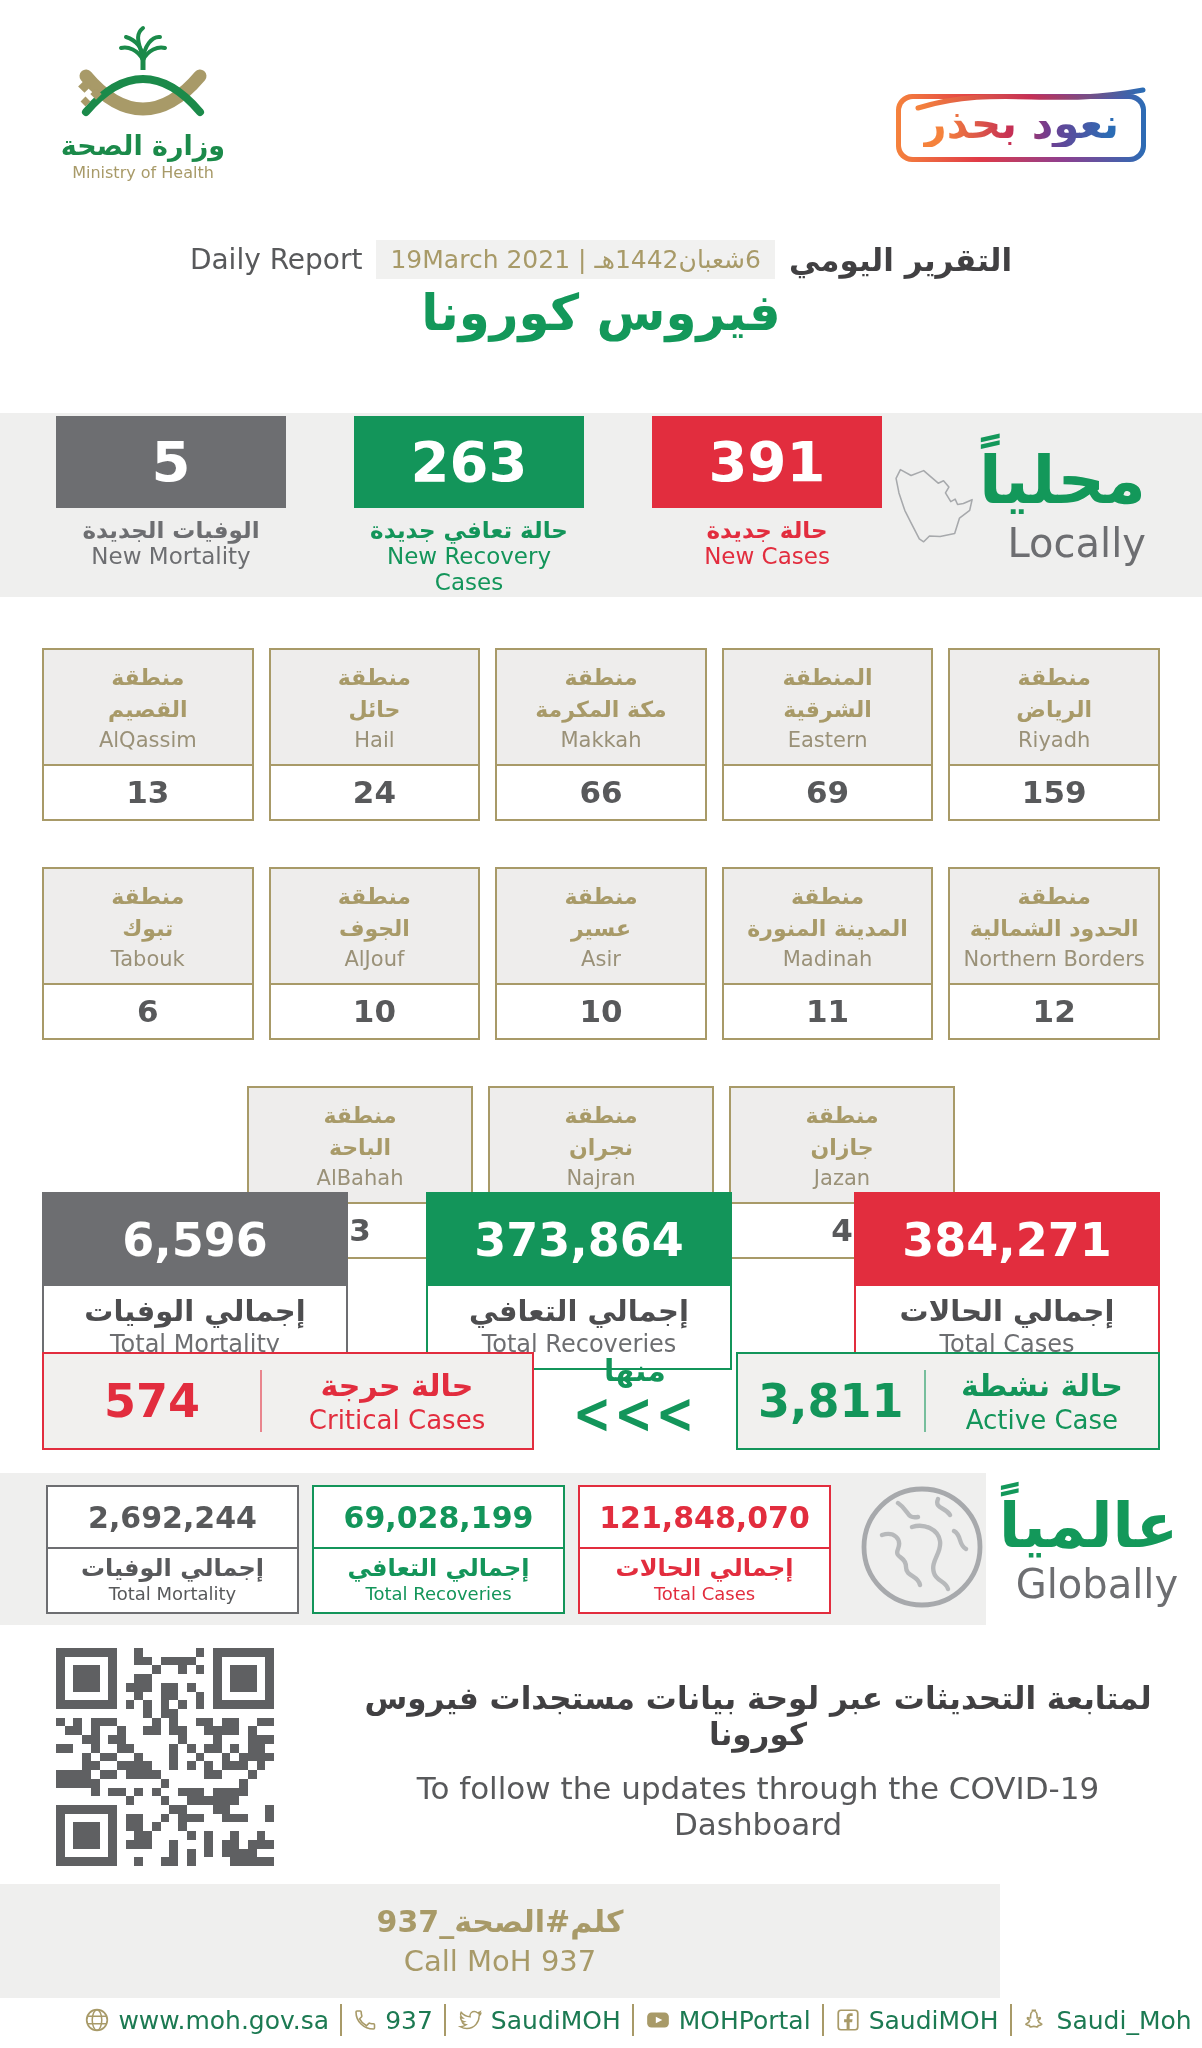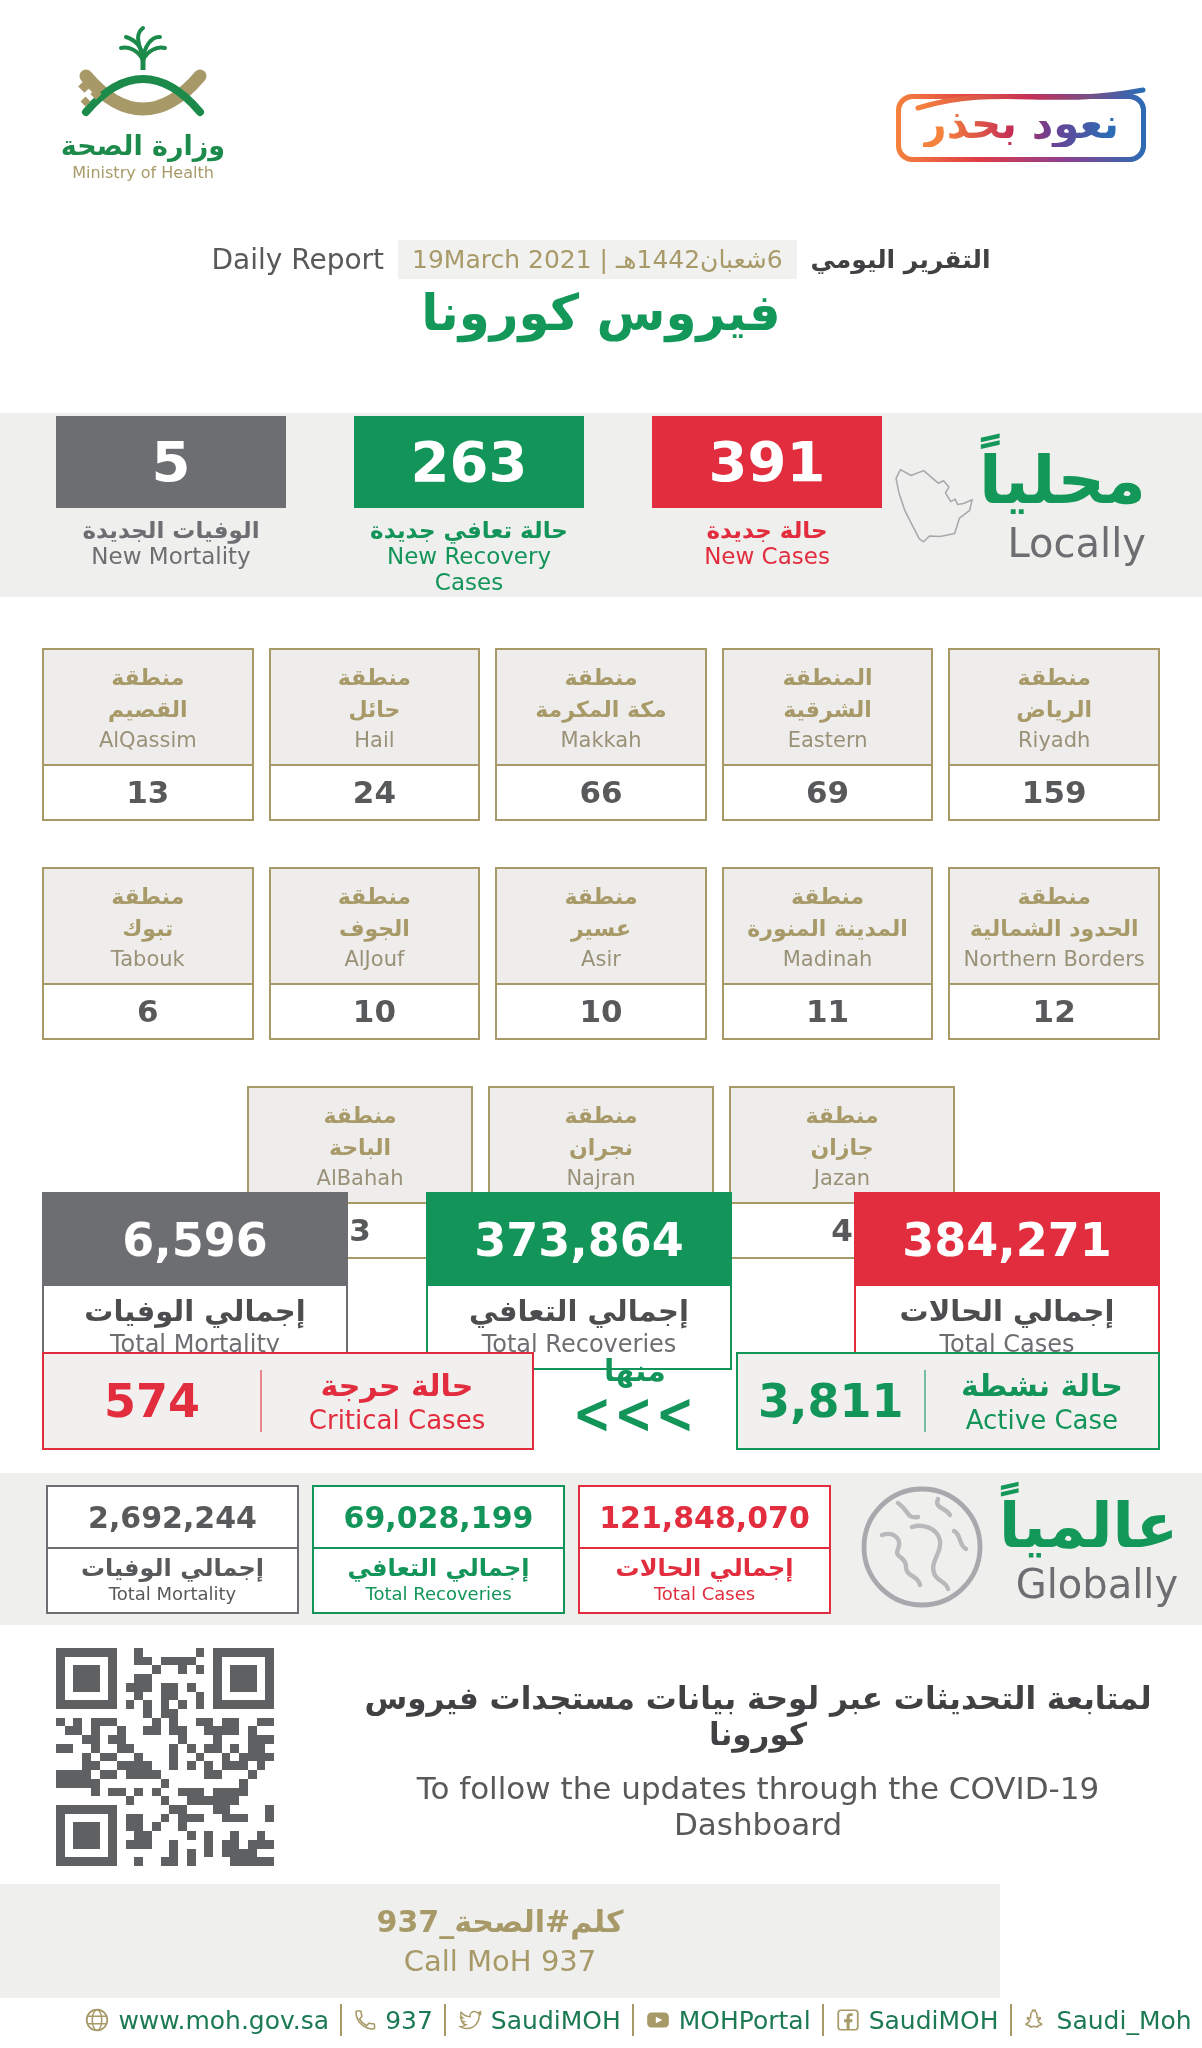--- a/index.html
+++ b/index.html
@@ -16,21 +16,21 @@
   .badge-inner{background:#fff;border-radius:12px;padding:2px 22px 10px;}
   .badge-text{font-size:42px;font-weight:bold;line-height:1.1;
          background:linear-gradient(90deg,#f5823c 10%,#c62f54 45%,#6d3f92 65%,#2b6cb5 95%);
          -webkit-background-clip:text;background-clip:text;color:transparent;}
   .badge-swoosh{position:absolute;top:-16px;left:-8px;pointer-events:none;}
 
   .sec-date{position:absolute;top:240px;left:0;width:100%;display:flex;justify-content:center;
             align-items:center;gap:14px;}
   .dr-en{font-size:28px;color:#58595b;}
   .dr-date{background:#f1f1f0;color:#a89a68;font-size:25px;padding:5px 14px;}
-  .dr-ar{font-size:25px;color:#414042;font-weight:bold;}
+  .dr-ar{font-size:31px;color:#414042;font-weight:bold;}
 
   .sec-title{position:absolute;top:284px;left:0;width:100%;text-align:center;
              color:#13985a;font-size:50px;font-weight:bold;}
   .sec-subtitle{position:absolute;top:356px;left:0;width:100%;text-align:center;
              color:#58595b;font-size:30px;}
 
   
   .band-locally{position:absolute;top:413px;left:0;width:1202px;height:184px;background:#efefee;
                 display:flex;align-items:center;justify-content:space-between;
                 padding:0 56px;box-sizing:border-box;}
@@ -78,21 +78,21 @@
   .b-div{width:2px;height:62px;background:currentColor;opacity:.55;}
   .b-labels{flex:1.25;text-align:center;}
   .b-lar{font-size:30px;font-weight:bold;}
   .b-len{font-size:26px;margin-top:2px;}
   .mid{text-align:center;color:#13955a;margin-top:-14px;}
   .mid-ar{font-size:30px;font-weight:bold;}
   .mid-ch{font-size:46px;font-weight:bold;letter-spacing:3px;line-height:1;margin-top:2px;
           transform:scaleY(1.25);}
 
   
-  .band-globally{position:absolute;top:1473px;left:0;width:1202px;height:152px;background:#efefee;
+  .band-globally{position:absolute;top:1473px;left:0;width:986px;height:152px;background:#efefee;
                  display:flex;align-items:center;gap:13px;padding:0 46px;box-sizing:border-box;}
   .g-card{width:253px;background:#fff;border:2px solid;text-align:center;box-sizing:border-box;}
   .g-num{font-size:30px;font-weight:bold;padding:13px 0 12px;}
   .g-labels{border-top:2px solid;padding:5px 0 8px;}
   .g-ar{font-size:24px;font-weight:bold;}
   .g-en{font-size:18px;margin-top:1px;}
   .g-card.gray{border-color:#6d6e71;color:#58595b;} .g-card.gray .g-labels{border-color:#6d6e71;}
   .g-card.green{border-color:#13955a;color:#13955a;} .g-card.green .g-labels{border-color:#13955a;}
   .g-card.red{border-color:#e22d3e;color:#e22d3e;} .g-card.red .g-labels{border-color:#e22d3e;}
   .globe-wrap{margin-left:14px;}

